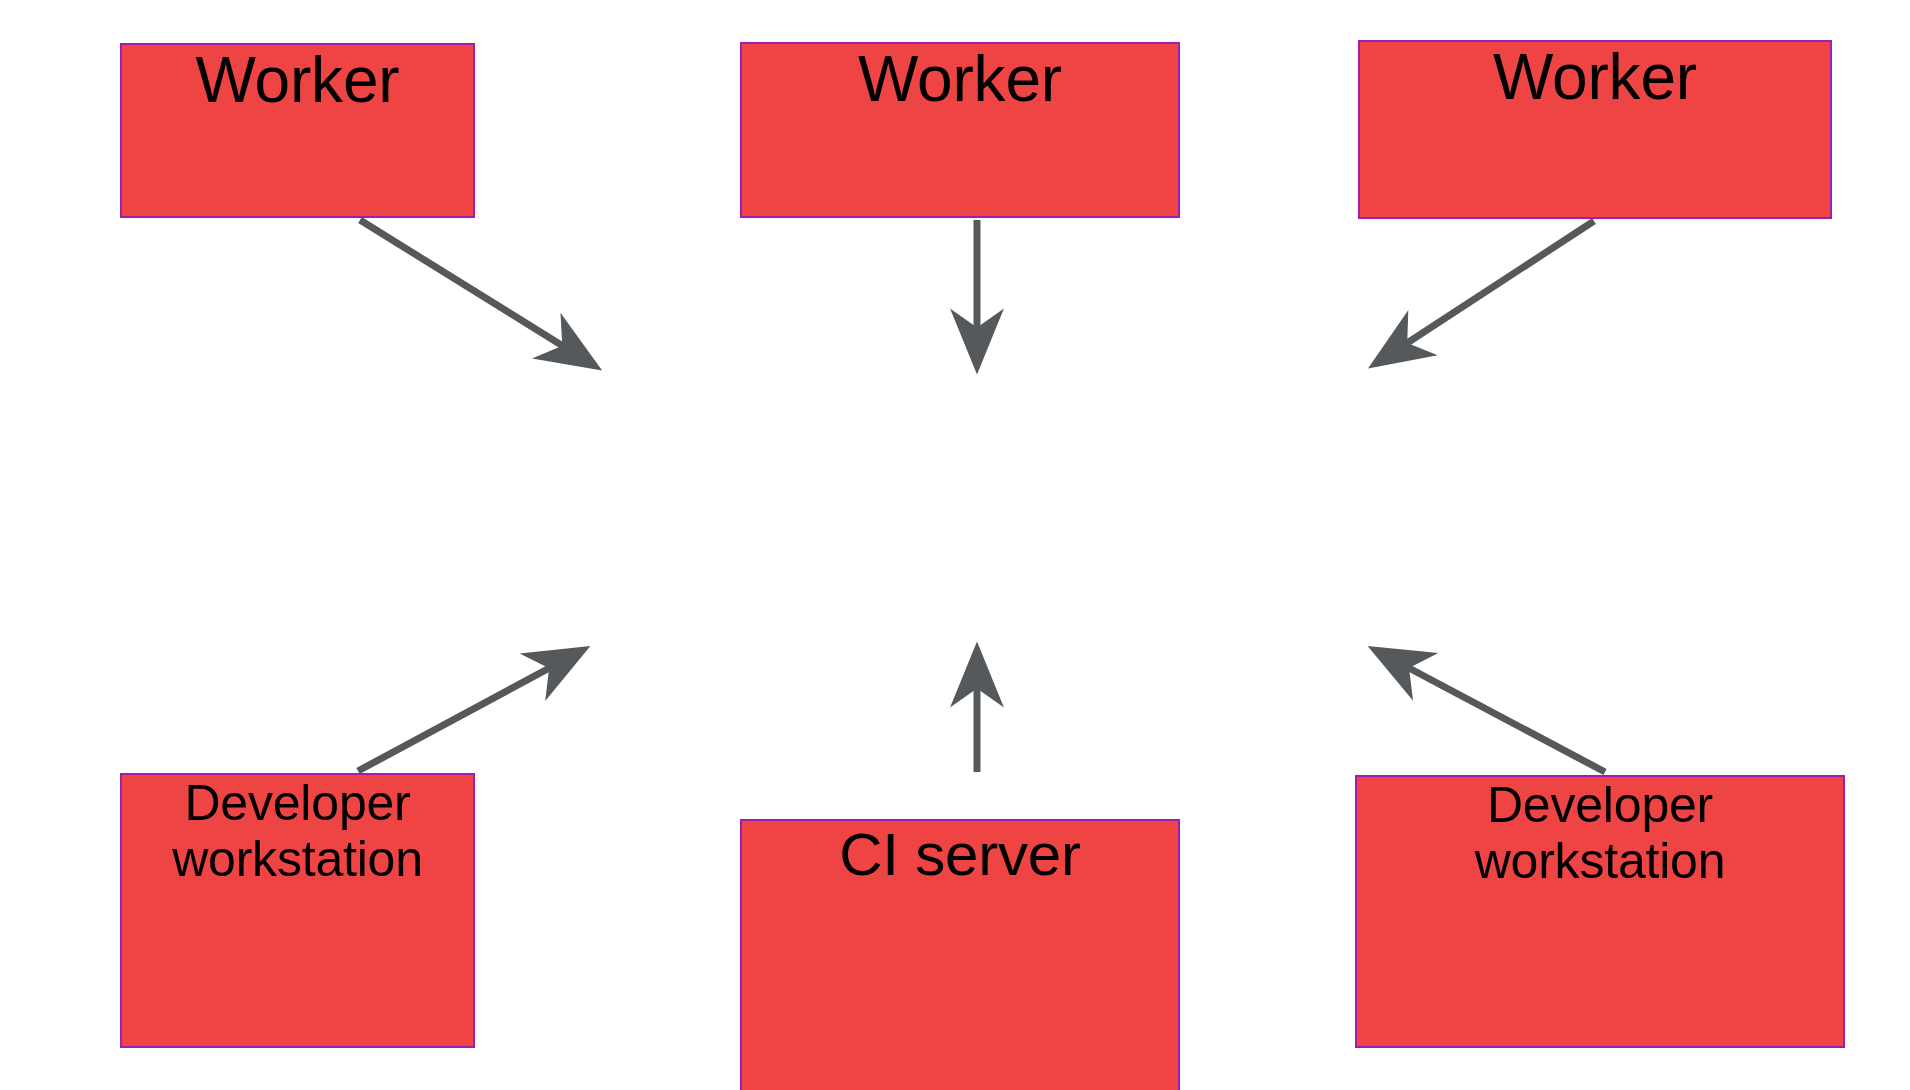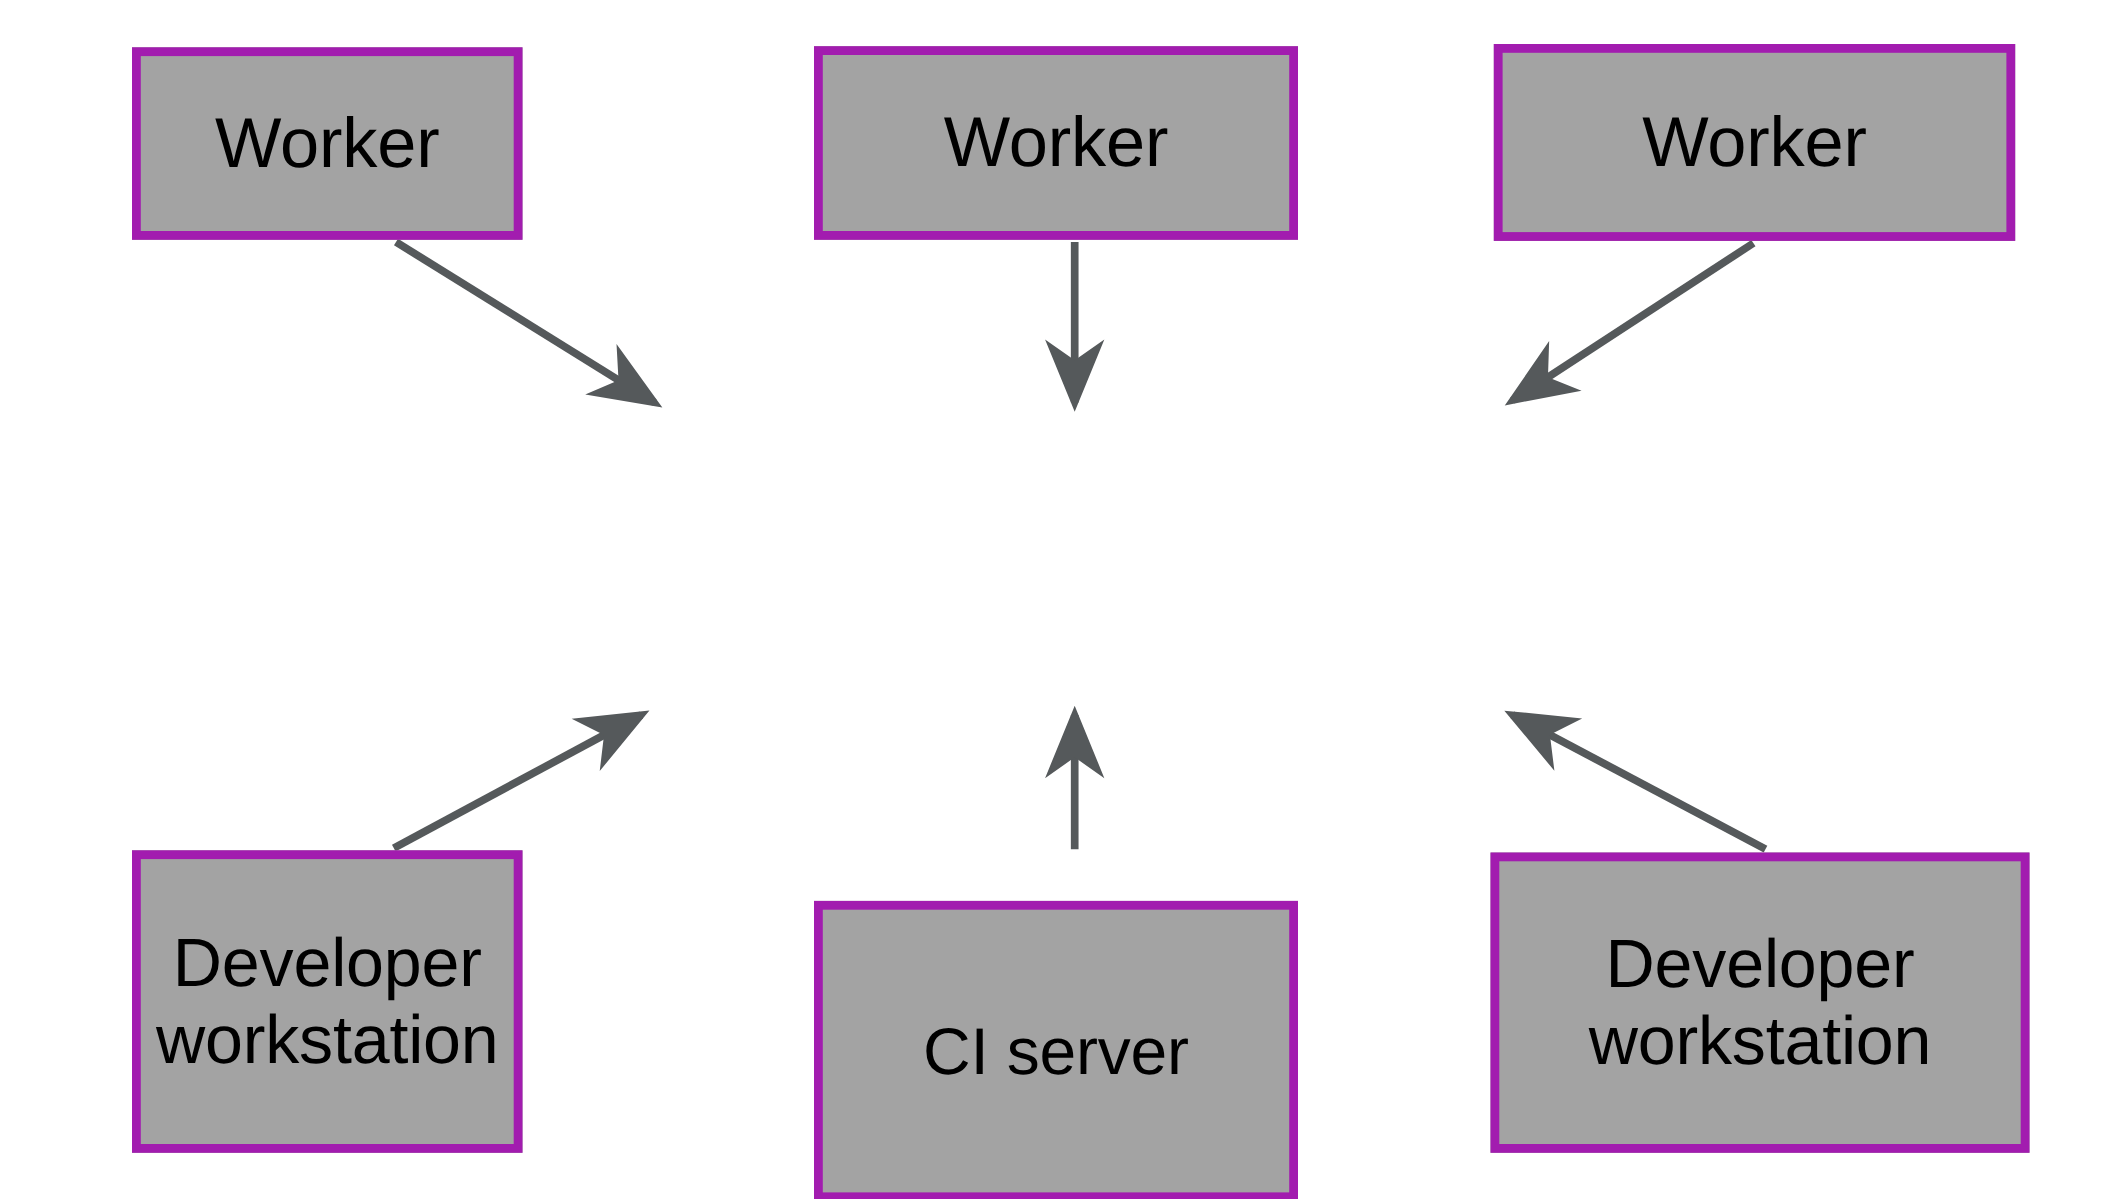--- a/index.html
+++ b/index.html
@@ -23,24 +23,24 @@
     position: absolute;
     left: 0;
     top: 0;
     width: 1910px;
     height: 1090px;
     pointer-events: none;
   }
   .node {
     position: absolute;
     box-sizing: border-box;
-    background: #a3a3a3;
-    border: 8px solid #a21caf;
+    background: #ef4444;
+    border: 2px solid #a21caf;
     display: flex;
-    align-items: center;
+    align-items: flex-start;
     justify-content: center;
     text-align: center;
     z-index: 2;
   }
   .node-label {
     color: #000000;
     font-weight: 400;
     line-height: 1.12;
     white-space: pre-line;
     letter-spacing: -0.2px;
@@ -52,21 +52,21 @@
   #node-build-master  { left: 578px; top: 369px; width: 790px; height: 276px; }
   #node-dev-left      { left: 120px; top: 773px; width: 355px; height: 275px; }
   #node-ci-server     { left: 740px; top: 819px; width: 440px; height: 273px; }
   #node-dev-right     { left: 1355px; top: 775px; width: 490px; height: 273px; }
 
   #node-worker-left  .node-label,
   #node-worker-mid   .node-label,
   #node-worker-right .node-label { font-size: 64px; }
   #node-build-master .node-label { font-size: 62px; }
   #node-dev-left  .node-label,
-  #node-dev-right .node-label    { font-size: 62px; }
+  #node-dev-right .node-label    { font-size: 50px; }
   #node-ci-server .node-label    { font-size: 60px; }
 </style>
 </head>
 <body>
 
 <div id="canvas">
 
   <svg id="edges" viewBox="0 0 1910 1090" width="1910" height="1090" aria-hidden="true">
     <defs>
       <marker id="arrowhead" markerWidth="10" markerHeight="10" refX="8.4" refY="4" orient="auto" markerUnits="strokeWidth">

